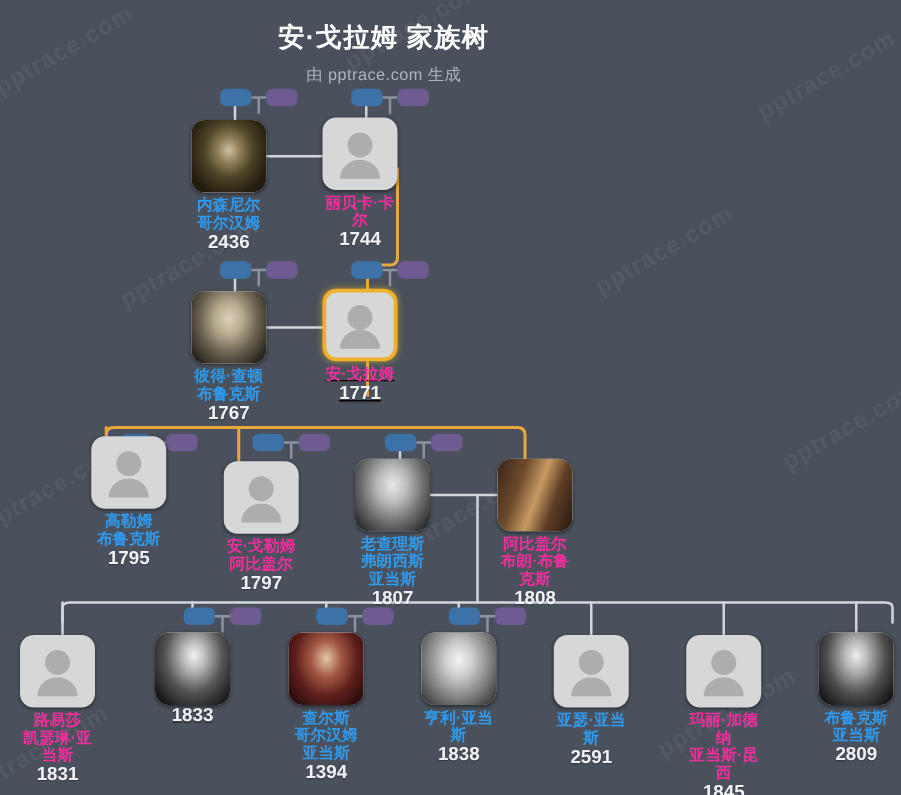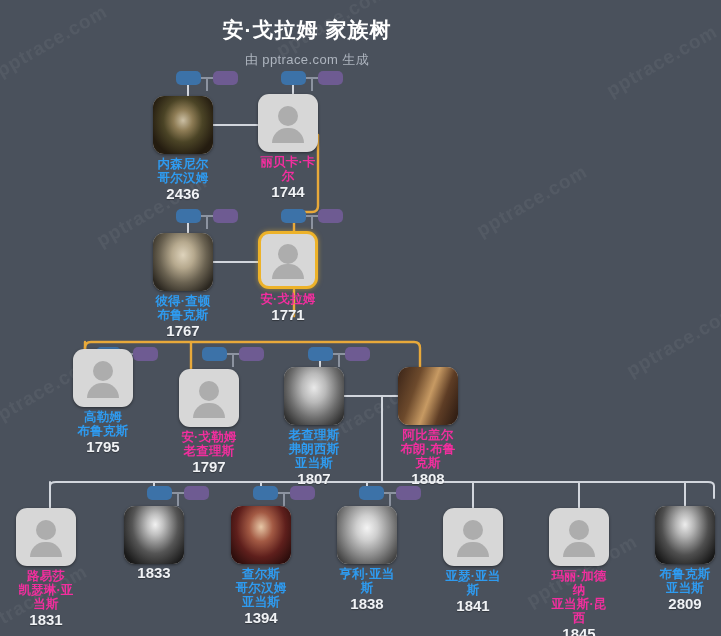--- a/index.html
+++ b/index.html
@@ -244,21 +244,21 @@
         <div class="yr">1744</div>
       </div>
       <div class="person" style="left: 153px; top: 233px; width: 60px;">
         <div class="avatar">
           <div class="photo" style="background:radial-gradient(ellipse at 50% 38%, #ded3bc 0%, #b6a98e 26%, #6a6251 55%, #2b2720 85%);"></div>
         </div>
         <div class="nm male">彼得·查顿
 布鲁克斯</div>
         <div class="yr">1767</div>
       </div>
-      <div class="person focus" style="left: 258px; top: 231px; width: 60px;">
+      <div class="person focus" style="left: 258px; top: 231px; width: 60px; text-decoration: underline;">
         <div class="avatar">
           <div class="ph-head"></div>
           <div class="ph-body"></div>
         </div>
         <div class="nm female">安·戈拉姆</div>
         <div class="yr">1771</div>
       </div>
       <div class="person" style="left: 73px; top: 349px; width: 60px;">
         <div class="avatar">
           <div class="ph-head"></div>
@@ -267,21 +267,21 @@
         <div class="nm male">高勒姆
 布鲁克斯</div>
         <div class="yr">1795</div>
       </div>
       <div class="person" style="left: 179px; top: 369px; width: 60px;">
         <div class="avatar">
           <div class="ph-head"></div>
           <div class="ph-body"></div>
         </div>
         <div class="nm female">安·戈勒姆
-老查理斯</div>
+阿比盖尔</div>
         <div class="yr">1797</div>
       </div>
       <div class="person" style="left: 284px; top: 367px; width: 60px;">
         <div class="avatar">
           <div class="photo" style="background:radial-gradient(ellipse at 50% 36%, #e9e9e9 0%, #b9b9b9 28%, #6f6f6f 58%, #2e2e2e 88%);"></div>
         </div>
         <div class="nm male">老查理斯
 弗朗西斯
 亚当斯</div>
         <div class="yr">1807</div>
@@ -324,21 +324,21 @@
         </div>
         <div class="nm male">亨利·亚当斯</div>
         <div class="yr">1838</div>
       </div>
       <div class="person" style="left: 443px; top: 508px; width: 60px;">
         <div class="avatar">
           <div class="ph-head"></div>
           <div class="ph-body"></div>
         </div>
         <div class="nm male">亚瑟·亚当斯</div>
-        <div class="yr">1841</div>
+        <div class="yr">2591</div>
       </div>
       <div class="person" style="left: 549px; top: 508px; width: 60px;">
         <div class="avatar">
           <div class="ph-head"></div>
           <div class="ph-body"></div>
         </div>
         <div class="nm female">玛丽·加德纳
 亚当斯·昆西</div>
         <div class="yr">1845</div>
       </div>

